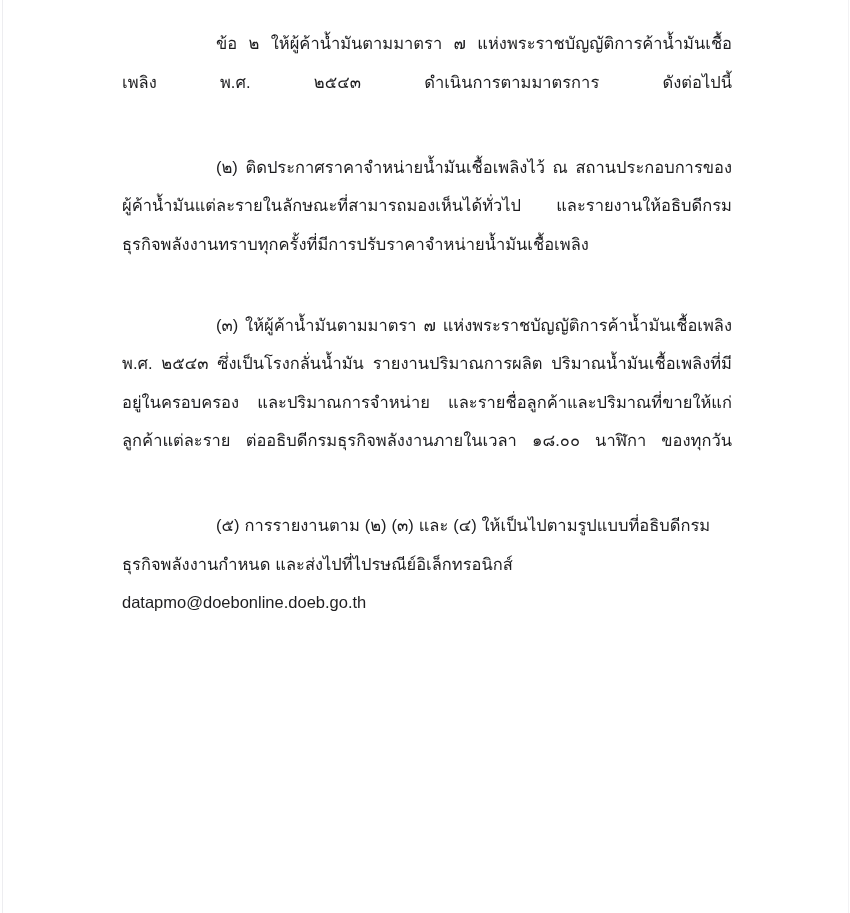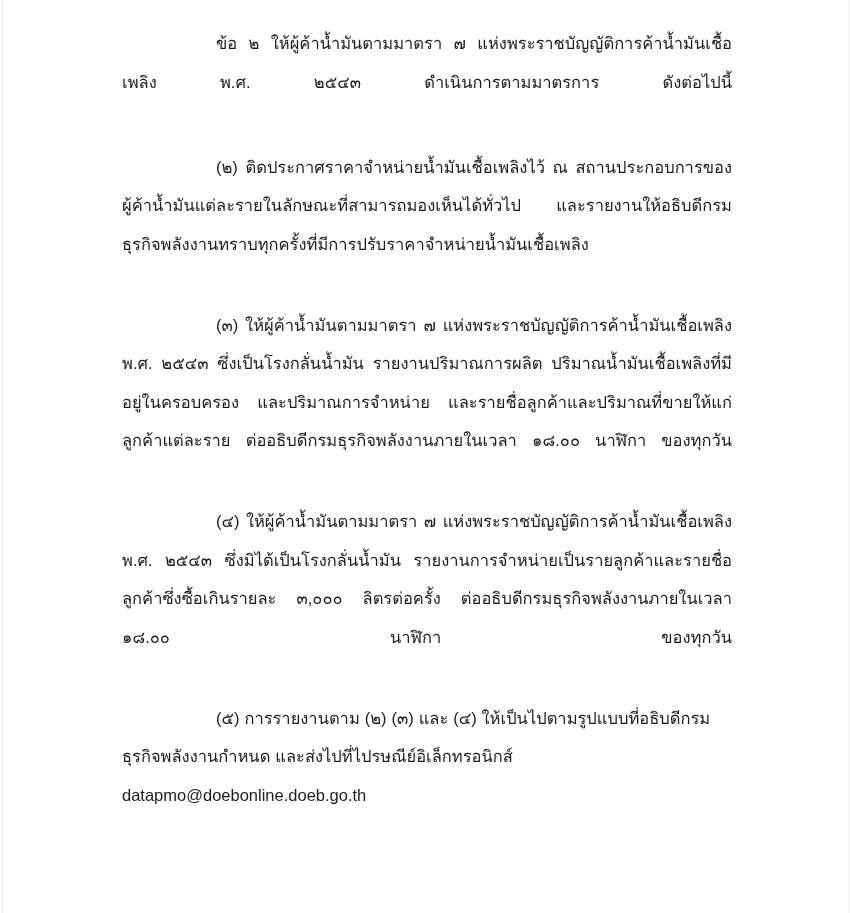--- a/index.html
+++ b/index.html
@@ -105,20 +105,19 @@
     <div class="gap-sm"></div>
 
     <p class="para indent-sub">(๒) ติดประกาศราคาจำหน่ายน้ำมันเชื้อเพลิงไว้ ณ สถานประกอบการของผู้ค้าน้ำมันแต่ละรายในลักษณะที่สามารถมองเห็นได้ทั่วไป และรายงานให้อธิบดีกรมธุรกิจพลังงานทราบทุกครั้งที่มีการปรับราคาจำหน่ายน้ำมันเชื้อเพลิง</p>
 
     <div class="gap-sm"></div>
 
     <p class="para indent-sub">(๓) ให้ผู้ค้าน้ำมันตามมาตรา ๗ แห่งพระราชบัญญัติการค้าน้ำมันเชื้อเพลิง พ.ศ. ๒๕๔๓ ซึ่งเป็นโรงกลั่นน้ำมัน รายงานปริมาณการผลิต ปริมาณน้ำมันเชื้อเพลิงที่มีอยู่ในครอบครอง และปริมาณการจำหน่าย และรายชื่อลูกค้าและปริมาณที่ขายให้แก่ลูกค้าแต่ละราย ต่ออธิบดีกรมธุรกิจพลังงานภายในเวลา ๑๘.๐๐ นาฬิกา ของทุกวัน</p>
 
     <div class="gap-sm"></div>
 
-    <p class="para indent-sub">(๔) ให้ผู้ค้าน้ำมันตามมาตรา ๗ แห่งพระราชบัญญัติการค้าน้ำมันเชื้อเพลิง พ.ศ. ๒๕๔๓ ซึ่งมิได้เป็นโรงกลั่นน้ำมัน รายงานการจำหน่ายเป็นรายลูกค้าและรายชื่อลูกค้าซึ่งซื้อเกินรายละ ๓,๐๐๐ ลิตรต่อครั้ง ต่ออธิบดีกรมธุรกิจพลังงานภายในเวลา ๑๘.๐๐ นาฬิกา ของทุกวัน</p>
 
     <div class="gap-sm"></div>
 
     <p class="para indent-sub nojustify">(๕) การรายงานตาม (๒) (๓) และ (๔) ให้เป็นไปตามรูปแบบที่อธิบดีกรมธุรกิจพลังงานกำหนด และส่งไปที่ไปรษณีย์อิเล็กทรอนิกส์ datapmo@doebonline.doeb.go.th</p>
 
   </div>
 </div>
 
 </body></html>

